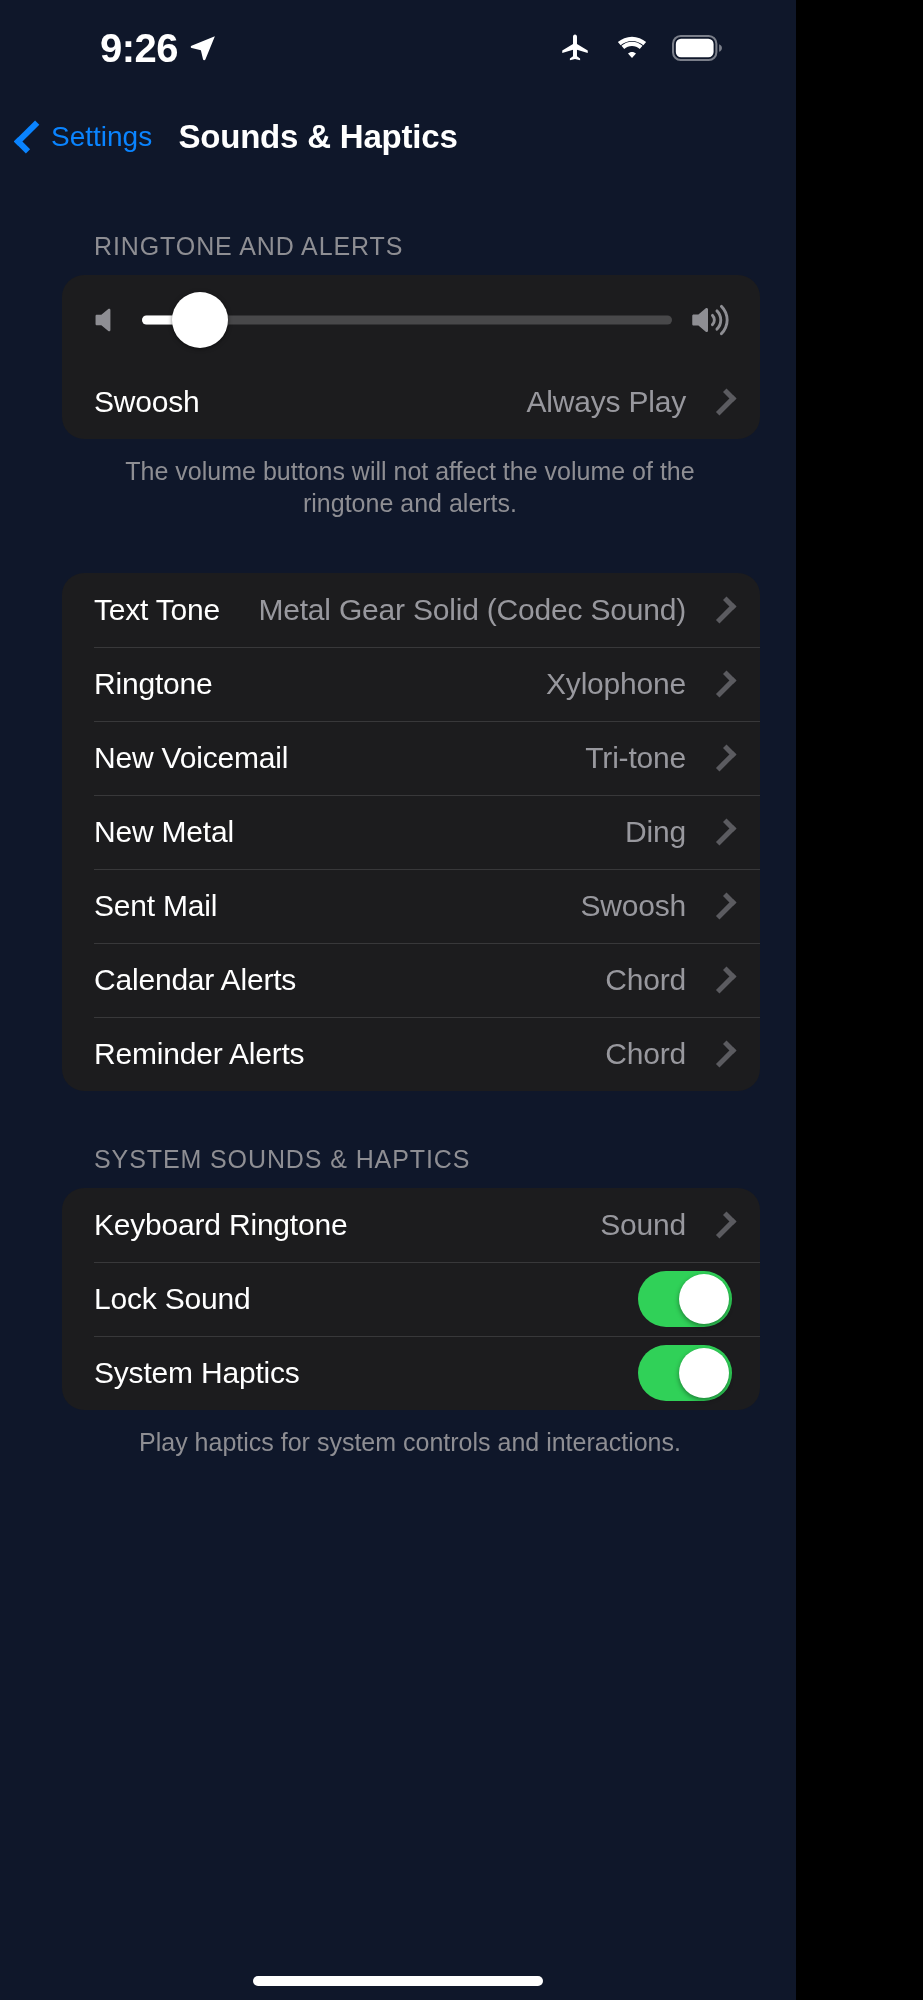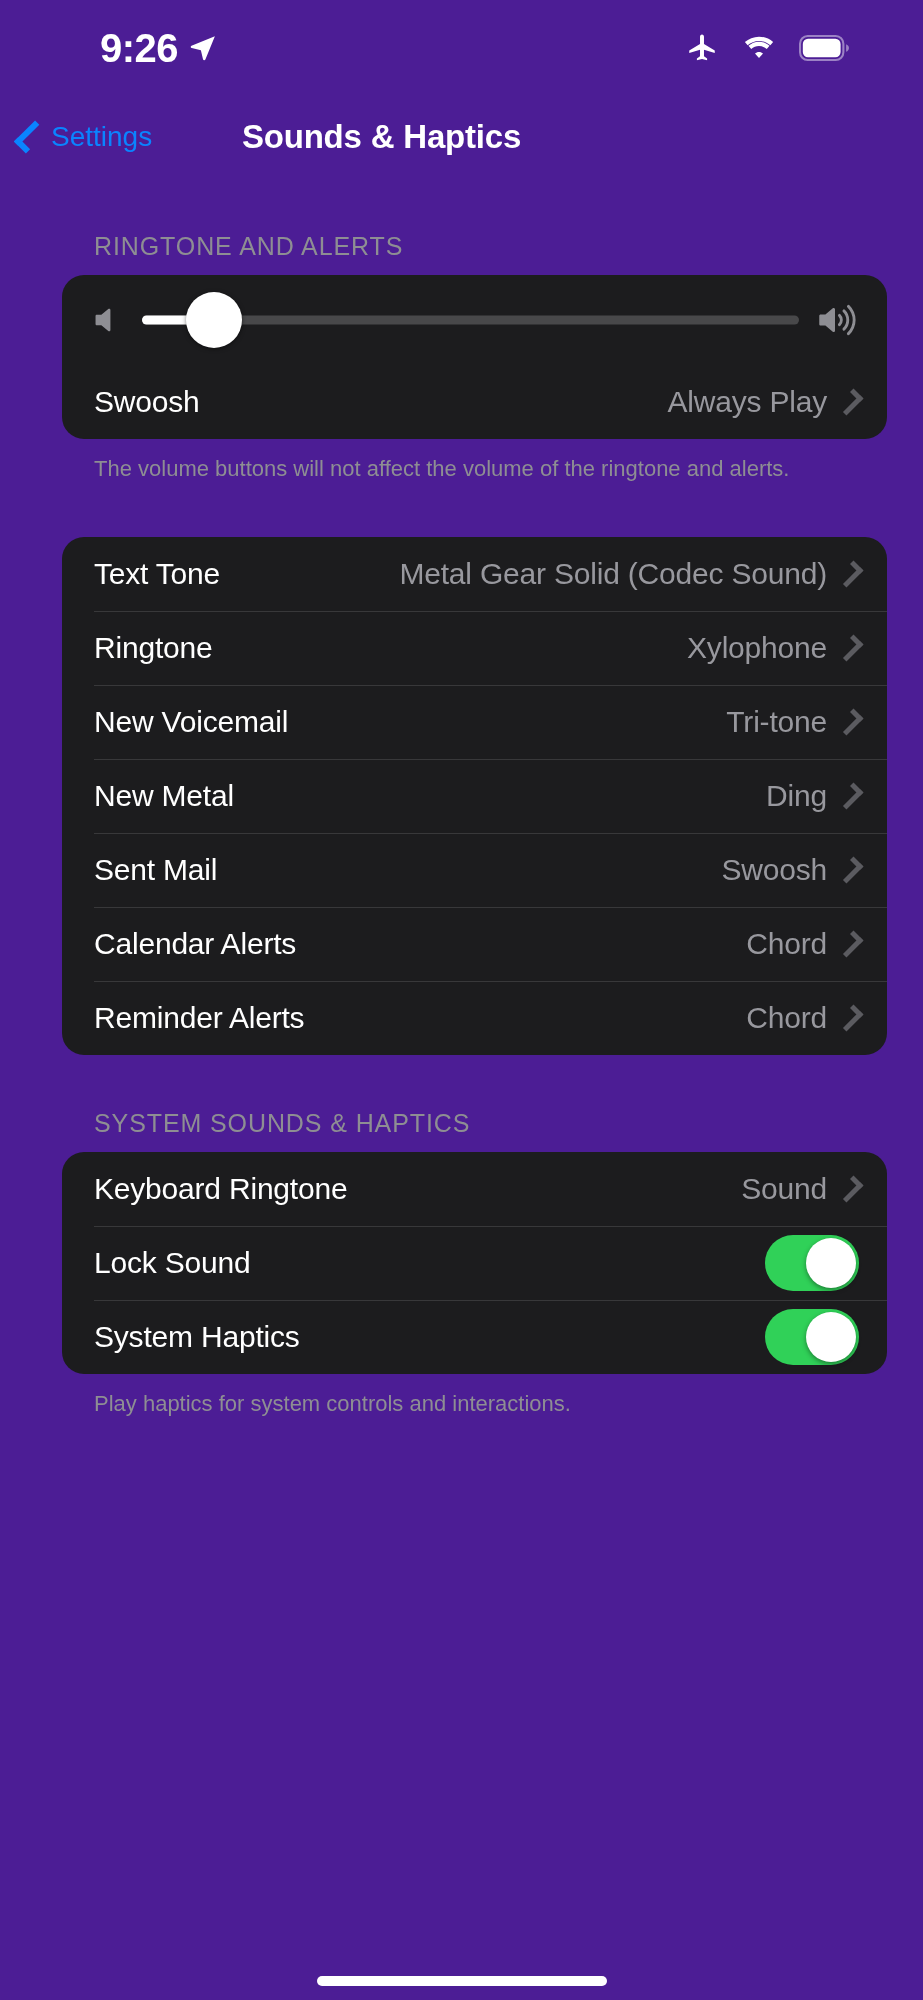--- a/index.html
+++ b/index.html
@@ -2,21 +2,21 @@
 <html><head>
 <meta charset="utf-8">
 <style>
   * { margin:0; padding:0; box-sizing:border-box; }
   html, body {
     width:923px; height:2000px;
     background:#000;
     font-family:"Liberation Sans", sans-serif;
     overflow:hidden;
   }
-  .phone { position:relative; width:923px; height:2000px; background:#4c1d95; }
+  .phone { position:relative; width:796px; height:2000px; background:#0f172a; }
 
   
   .statusbar {
     position:absolute; top:0; left:0; right:0; height:96px;
     display:flex; align-items:center; justify-content:space-between;
     padding:0 72px 0 100px;
   }
   .sb-left { display:flex; align-items:center; gap:10px; }
   .sb-time { color:#fff; font-size:40px; font-weight:700; letter-spacing:-0.5px; line-height:1; }
   .sb-right { display:flex; align-items:center; gap:22px; }
@@ -46,43 +46,44 @@
   .nav-title-inner { display:inline-block; transform:translateX(-80px); }
 
   
   .content { position:absolute; top:178px; left:0; right:0; bottom:0;margin-left:26px; }
 
   .section-header {
     color:#8e8e93; font-size:25px; letter-spacing:0.9px;
     padding:0 0 14px 68px; text-transform:uppercase;
   }
   .section-footer {
-    color:#8e8e93; font-size:22px; line-height:1.28;
+    color:#8e8e93; font-size:25px; line-height:1.28;
     padding:16px 70px 0 68px;
+    text-align:center;
   }
 
   .card {
     margin:0 36px;
     background:#1c1c1e;
     border-radius:22px;
     overflow:hidden;
   }
   .row {
     position:relative;
     display:flex; align-items:center; justify-content:space-between;
     min-height:74px;
     padding:0 28px 0 32px;
     cursor:pointer;
   }
   .row + .row::before {
     content:""; position:absolute; top:0; left:32px; right:0; height:1px;
     background:#38383a;
   }
   .row-label { color:#fff; font-size:30px; letter-spacing:-0.2px; }
-  .row-right { display:flex; align-items:center; gap:14px; }
+  .row-right { display:flex; align-items:center; gap:28px; }
   .row-value { color:#98989e; font-size:30px; letter-spacing:-0.2px; white-space:nowrap; }
   .disclosure {
     display:inline-block; width:14px; height:24px;
     border-right:5px solid #5b5b60; border-top:5px solid #5b5b60;
     transform:rotate(45deg); margin-left:2px; margin-right:2px;
   }
 
   
   .slider-row {
     position:relative;

